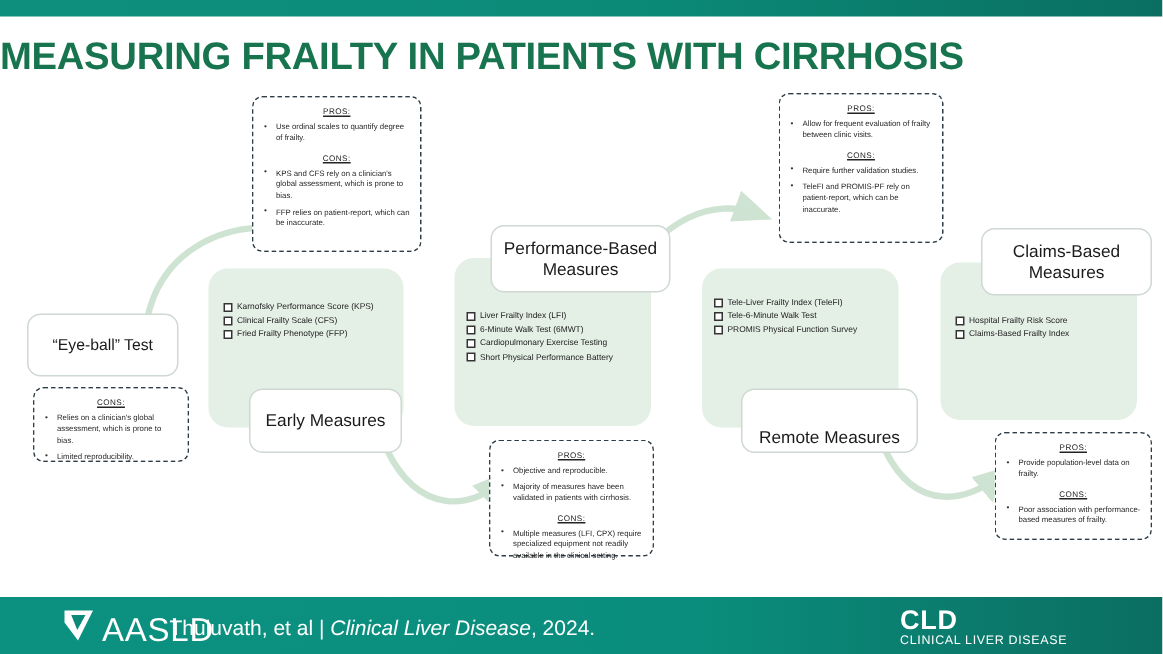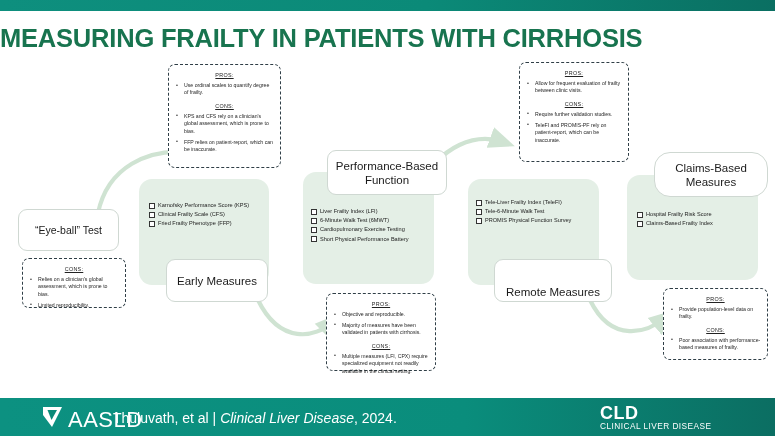--- a/index.html
+++ b/index.html
@@ -132,21 +132,21 @@
 </div>
 
 <div class="panel" style="left:303px;top:172px;width:131px;height:112px;"></div>
 <div class="panel-list" style="left:311px;top:207px;width:124px;">
   <div class="li"><span class="bx"></span><span>Liver Frailty Index (LFI)</span></div>
   <div class="li"><span class="bx"></span><span>6-Minute Walk Test (6MWT)</span></div>
   <div class="li"><span class="bx"></span><span>Cardiopulmonary Exercise Testing</span></div>
   <div class="li"><span class="bx"></span><span>Short Physical Performance Battery</span></div>
 </div>
 <div class="card" style="left:327px;top:150px;width:120px;height:45px;">
-  <span>Performance-Based Function</span>
+  <span>Performance-Based Measures</span>
 </div>
 <div class="callout" style="left:326px;top:293px;width:110px;height:78px;">
   <div class="hd">PROS:</div>
   <ul>
     <li>Objective and reproducible.</li>
     <li>Majority of measures have been validated in patients with cirrhosis.</li>
   </ul>
   <div class="hd second">CONS:</div>
   <ul>
     <li>Multiple measures (LFI, CPX) require specialized equipment not readily available in the clinical setting.</li>
@@ -172,21 +172,21 @@
     <li>Require further validation studies.</li>
     <li>TeleFI and PROMIS-PF rely on patient-report, which can be inaccurate.</li>
   </ul>
 </div>
 
 <div class="panel" style="left:627px;top:175px;width:131px;height:105px;"></div>
 <div class="panel-list" style="left:637px;top:210px;width:124px;">
   <div class="li"><span class="bx"></span><span>Hospital Frailty Risk Score</span></div>
   <div class="li"><span class="bx"></span><span>Claims-Based Frailty Index</span></div>
 </div>
-<div class="card" style="left:654px;top:152px;width:114px;height:45px;border-radius:16px;">
+<div class="card" style="left:654px;top:152px;width:114px;height:45px;">
   <span>Claims-Based Measures</span>
 </div>
 <div class="callout" style="left:663px;top:288px;width:105px;height:72px;">
   <div class="hd">PROS:</div>
   <ul>
     <li>Provide population-level data on frailty.</li>
   </ul>
   <div class="hd second">CONS:</div>
   <ul>
     <li>Poor association with performance-based measures of frailty.</li>

